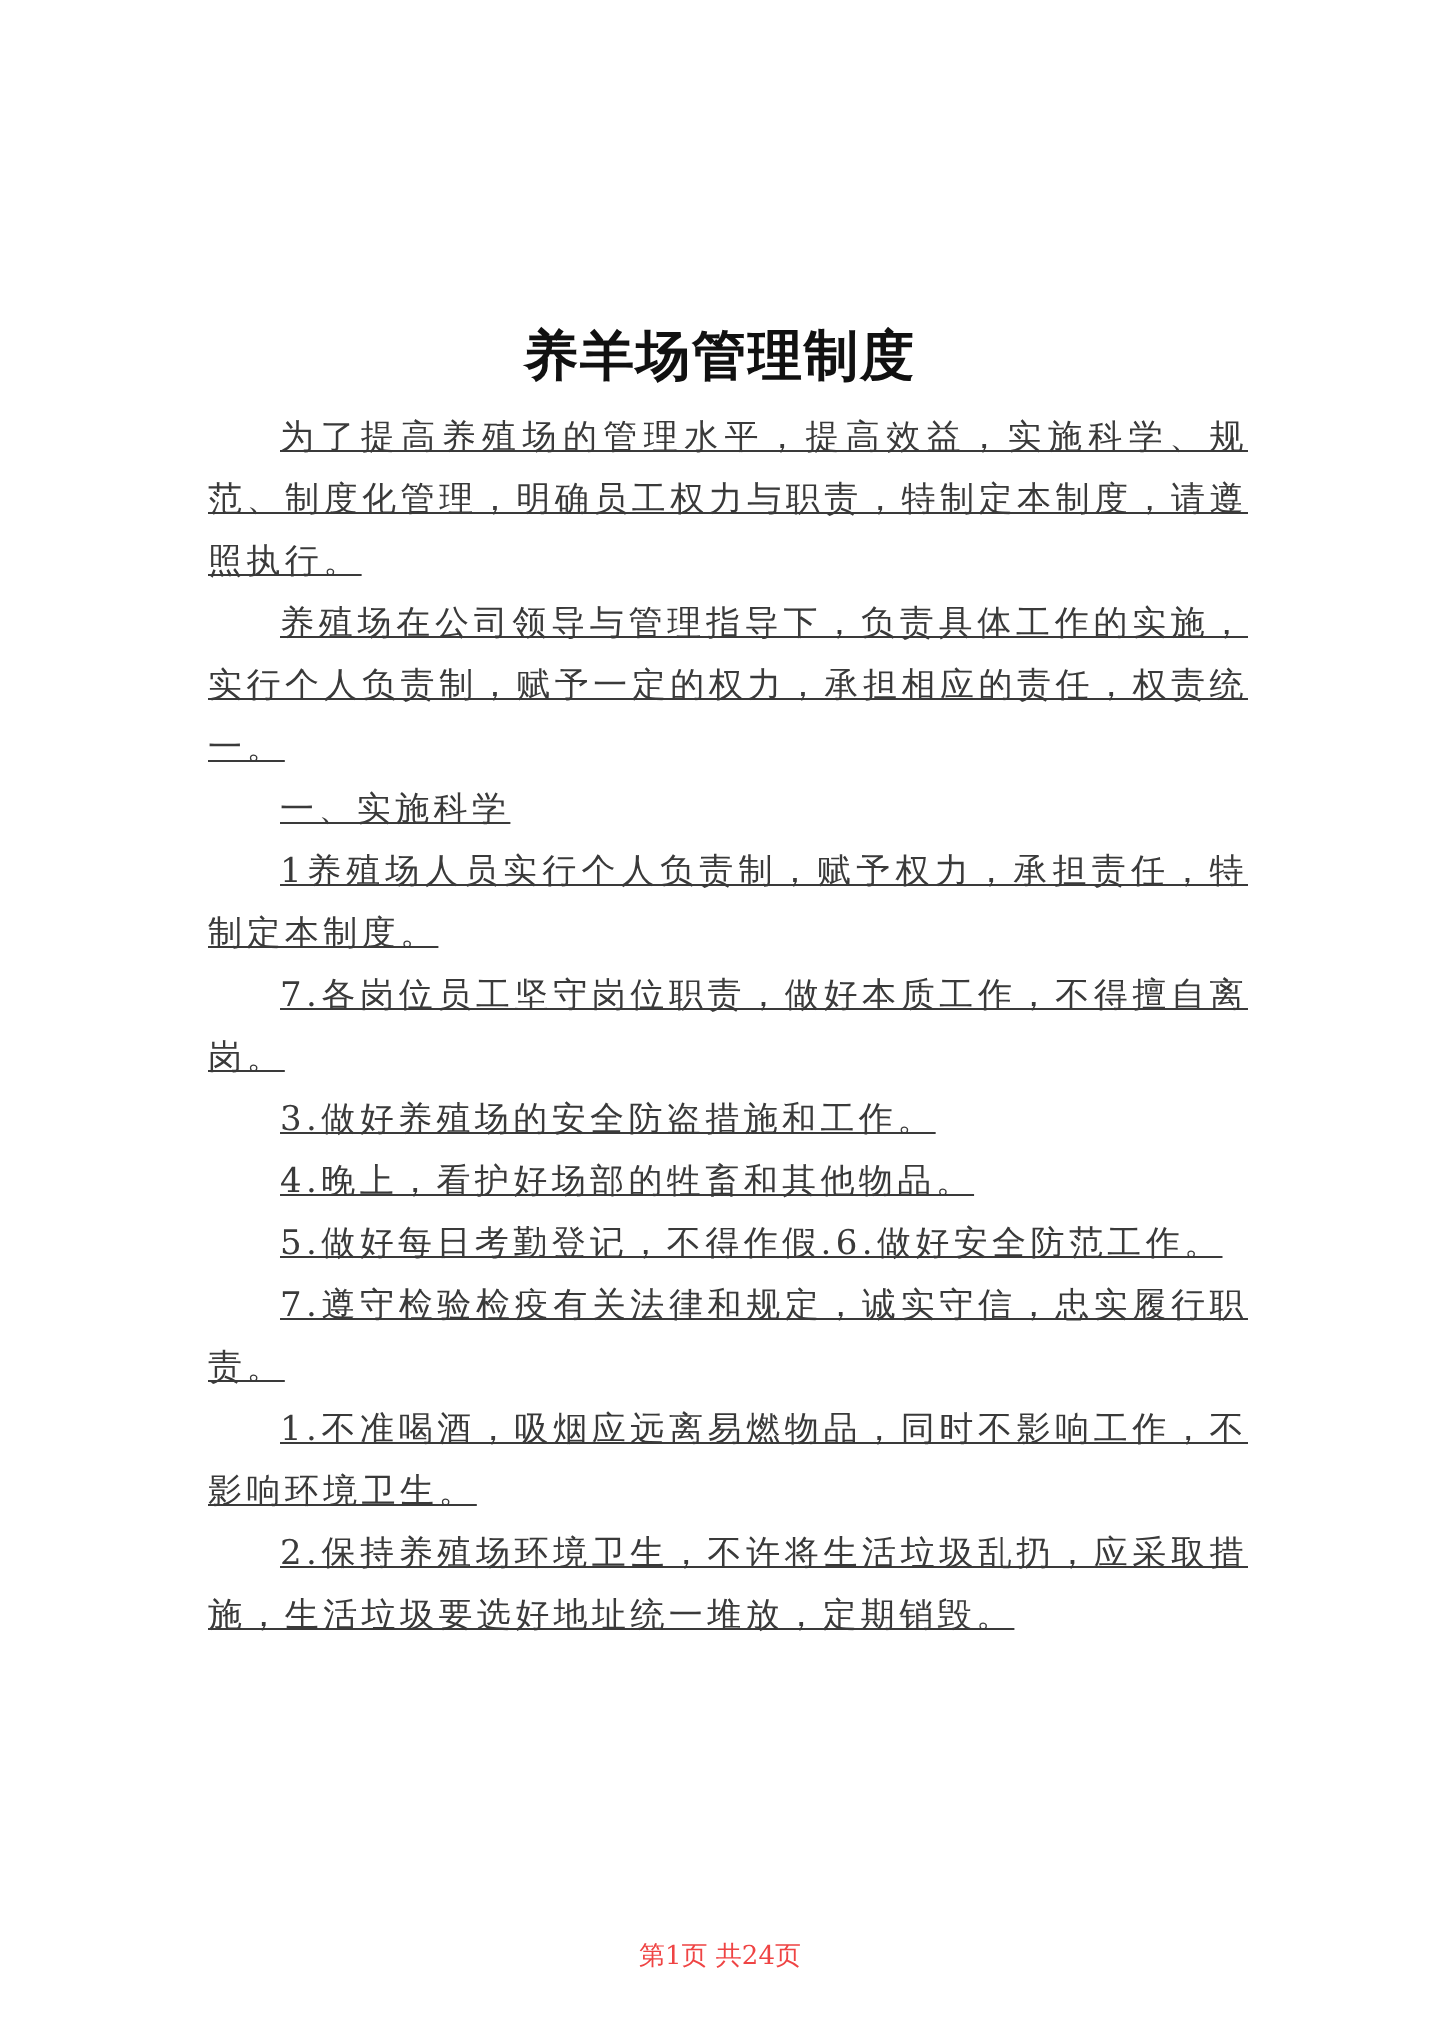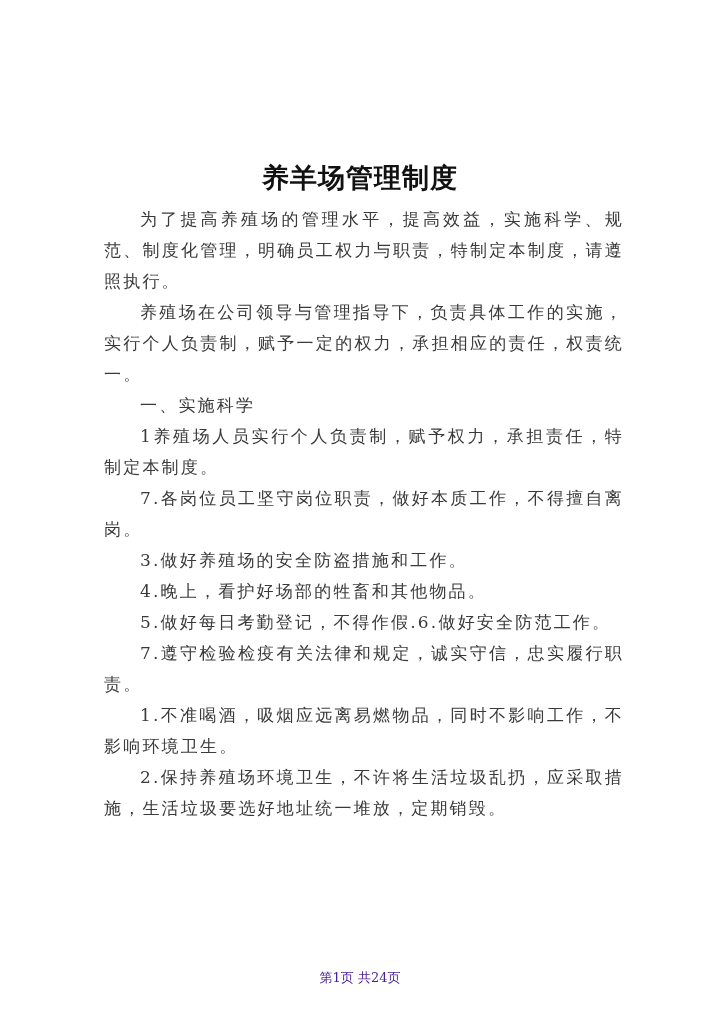--- a/index.html
+++ b/index.html
@@ -42,29 +42,30 @@
     width: 520px;
     font-size: 17px;
     line-height: 31px;
     letter-spacing: 2.2px;
     color: #3a3a3a;
   }
   .para {
     margin: 0;
     text-indent: 36px;
     text-align: justify;
+    text-decoration: underline;
   }
   .footer {
     position: absolute;
     top: 937px;
     left: 0;
     width: 720px;
     text-align: center;
     font-size: 13px;
-    color: #4c1d95;
+    color: #ef4444;
   }
 </style>
 </head>
 <body>
 
 <div class="page">
   <div class="title">养羊场管理制度</div>
 
   <div class="body-text">
     <p class="para">为了提高养殖场的管理水平，提高效益，实施科学、规范、制度化管理，明确员工权力与职责，特制定本制度，请遵照执行。</p>

